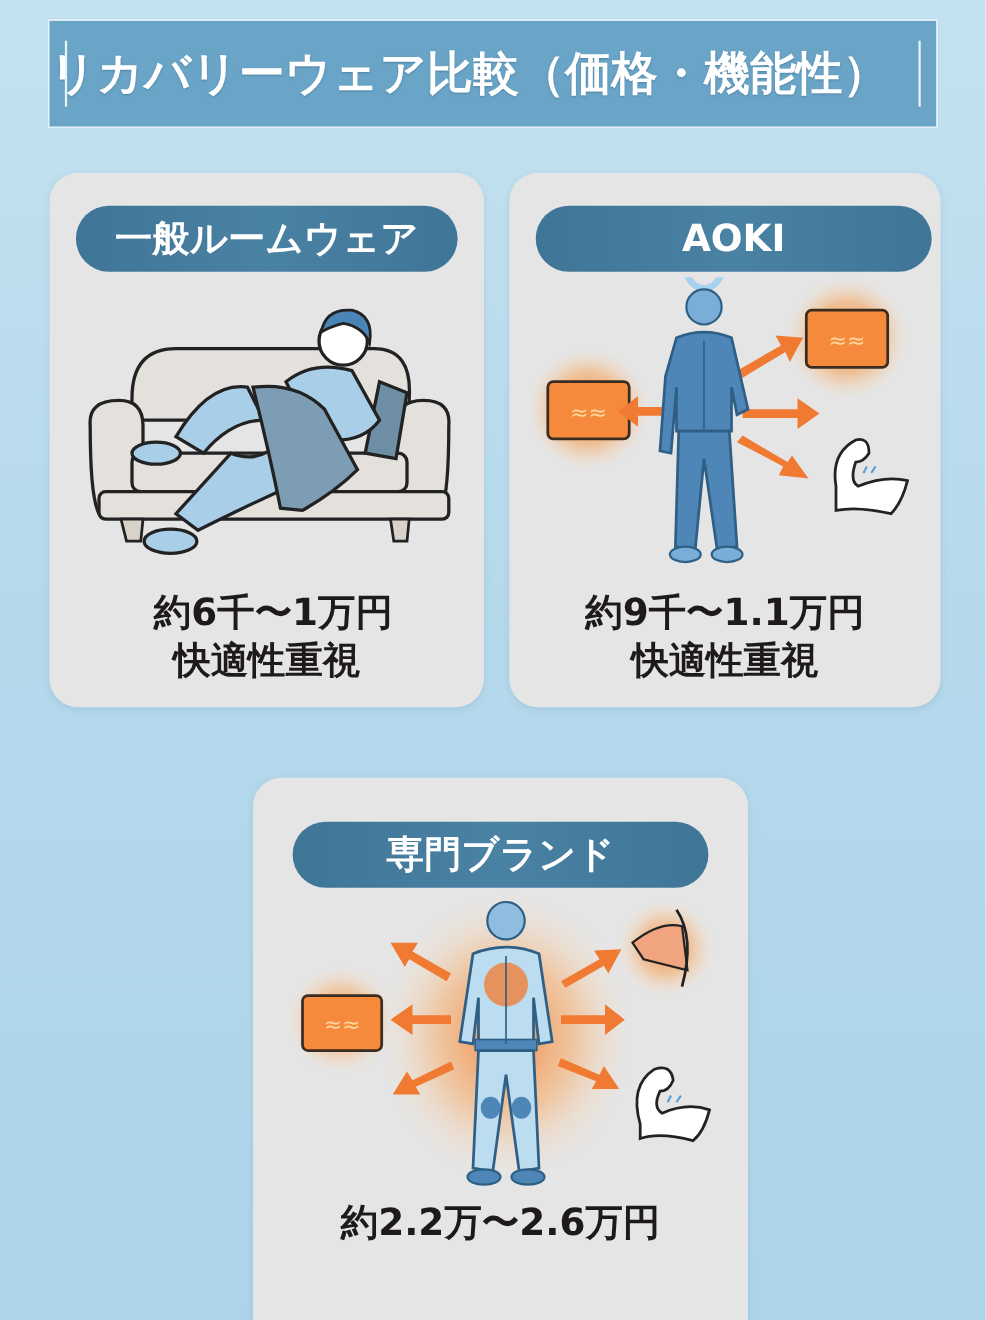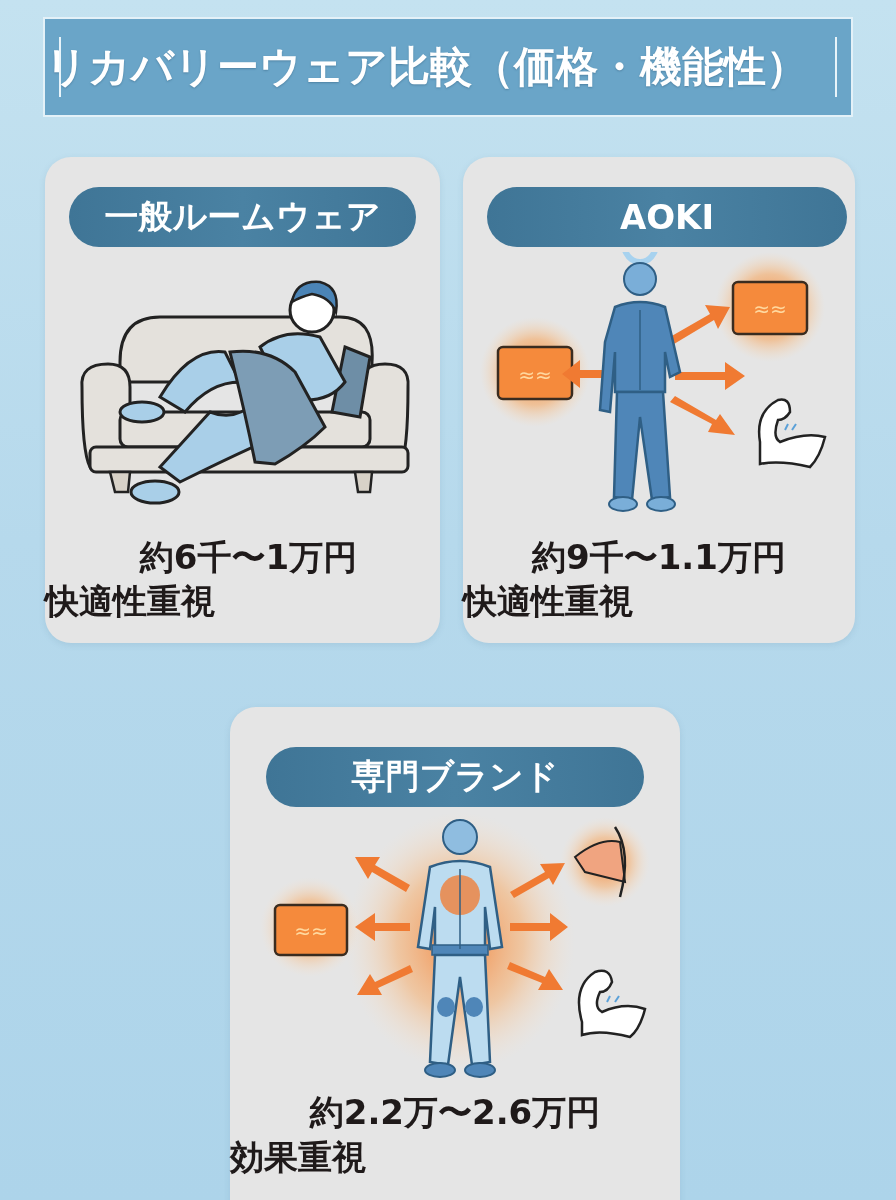--- a/index.html
+++ b/index.html
@@ -42,21 +42,21 @@
   .c3 .pill { left: 36px; right: 36px; top: 40px; }
   .illus { position: absolute; }
   .c1 .illus { left: 15px; top: 95px; width: 365px; height: 270px; }
   .c2 .illus { left: 17px; top: 95px; width: 365px; height: 275px; }
   .c3 .illus { left: 30px; top: 90px; width: 400px; height: 290px; }
   .price {
     position: absolute; left: 0; right: 0; text-align: center;
     color: #1f1a1a; font-weight: bold; font-size: 34px; line-height: 44px;
   }
   .sub {
-    position: absolute; left: 0; right: 0; 
+    position: absolute; left: 0; right: 0; text-align: center;
     color: #1f1a1a; font-weight: bold; font-size: 34px; line-height: 44px;
   }
   .c1 .price { top: 378px; padding-left: 12px; } .c1 .sub { top: 422px; }
   .c2 .price { top: 378px; } .c2 .sub { top: 422px; }
   .c3 .price { top: 383px; } .c3 .sub { top: 428px; }
 </style>
 </head>
 <body>
 
 <div class="title-banner">
@@ -178,14 +178,13 @@
     <circle cx="200" cy="98" r="20" fill="#f37a2e" opacity="0.75"></circle>
     <rect x="172" y="148" width="56" height="10" fill="#4f86b8" stroke="#2f5f85" stroke-width="1.5"></rect>
     <path d="M175 158 L225 158 L230 265 L212 268 L200 180 L188 268 L170 265 Z" fill="#bcdcf0" stroke="#2f5f85" stroke-width="2.5"></path>
     <ellipse cx="186" cy="210" rx="9" ry="10" fill="#4f86b8"></ellipse>
     <ellipse cx="214" cy="210" rx="9" ry="10" fill="#4f86b8"></ellipse>
     <ellipse cx="180" cy="273" rx="15" ry="7" fill="#4f86b8" stroke="#2f5f85" stroke-width="2"></ellipse>
     <ellipse cx="220" cy="273" rx="15" ry="7" fill="#4f86b8" stroke="#2f5f85" stroke-width="2"></ellipse>
     <line x1="200" y1="72" x2="200" y2="152" stroke="#2f5f85" stroke-width="1.5"></line>
   </svg>
   <div class="price">約2.2万〜2.6万円</div>
-  <div class="sub">効果重視</div>
 </div>
 
 </body></html>

